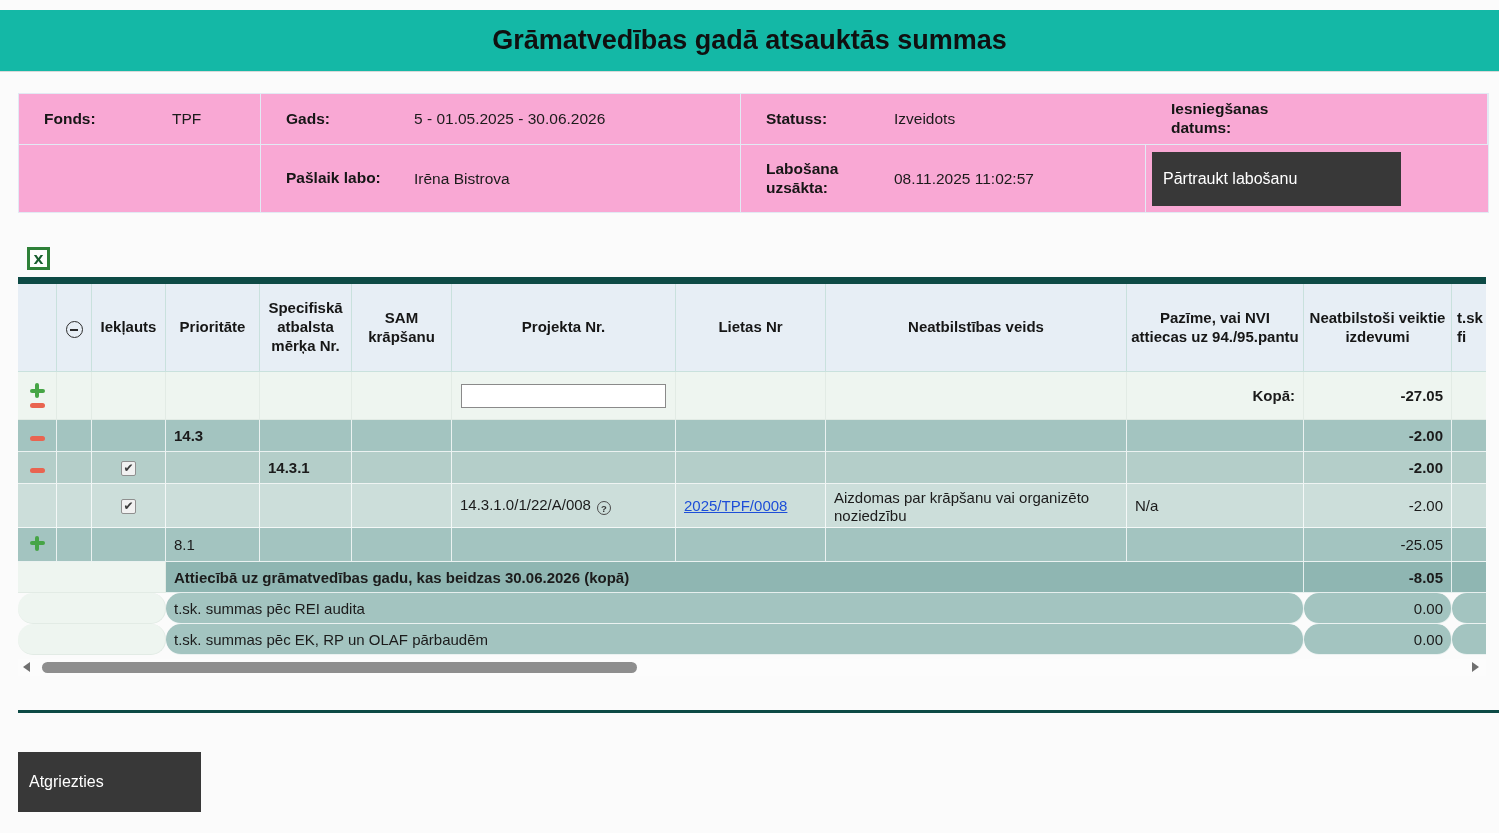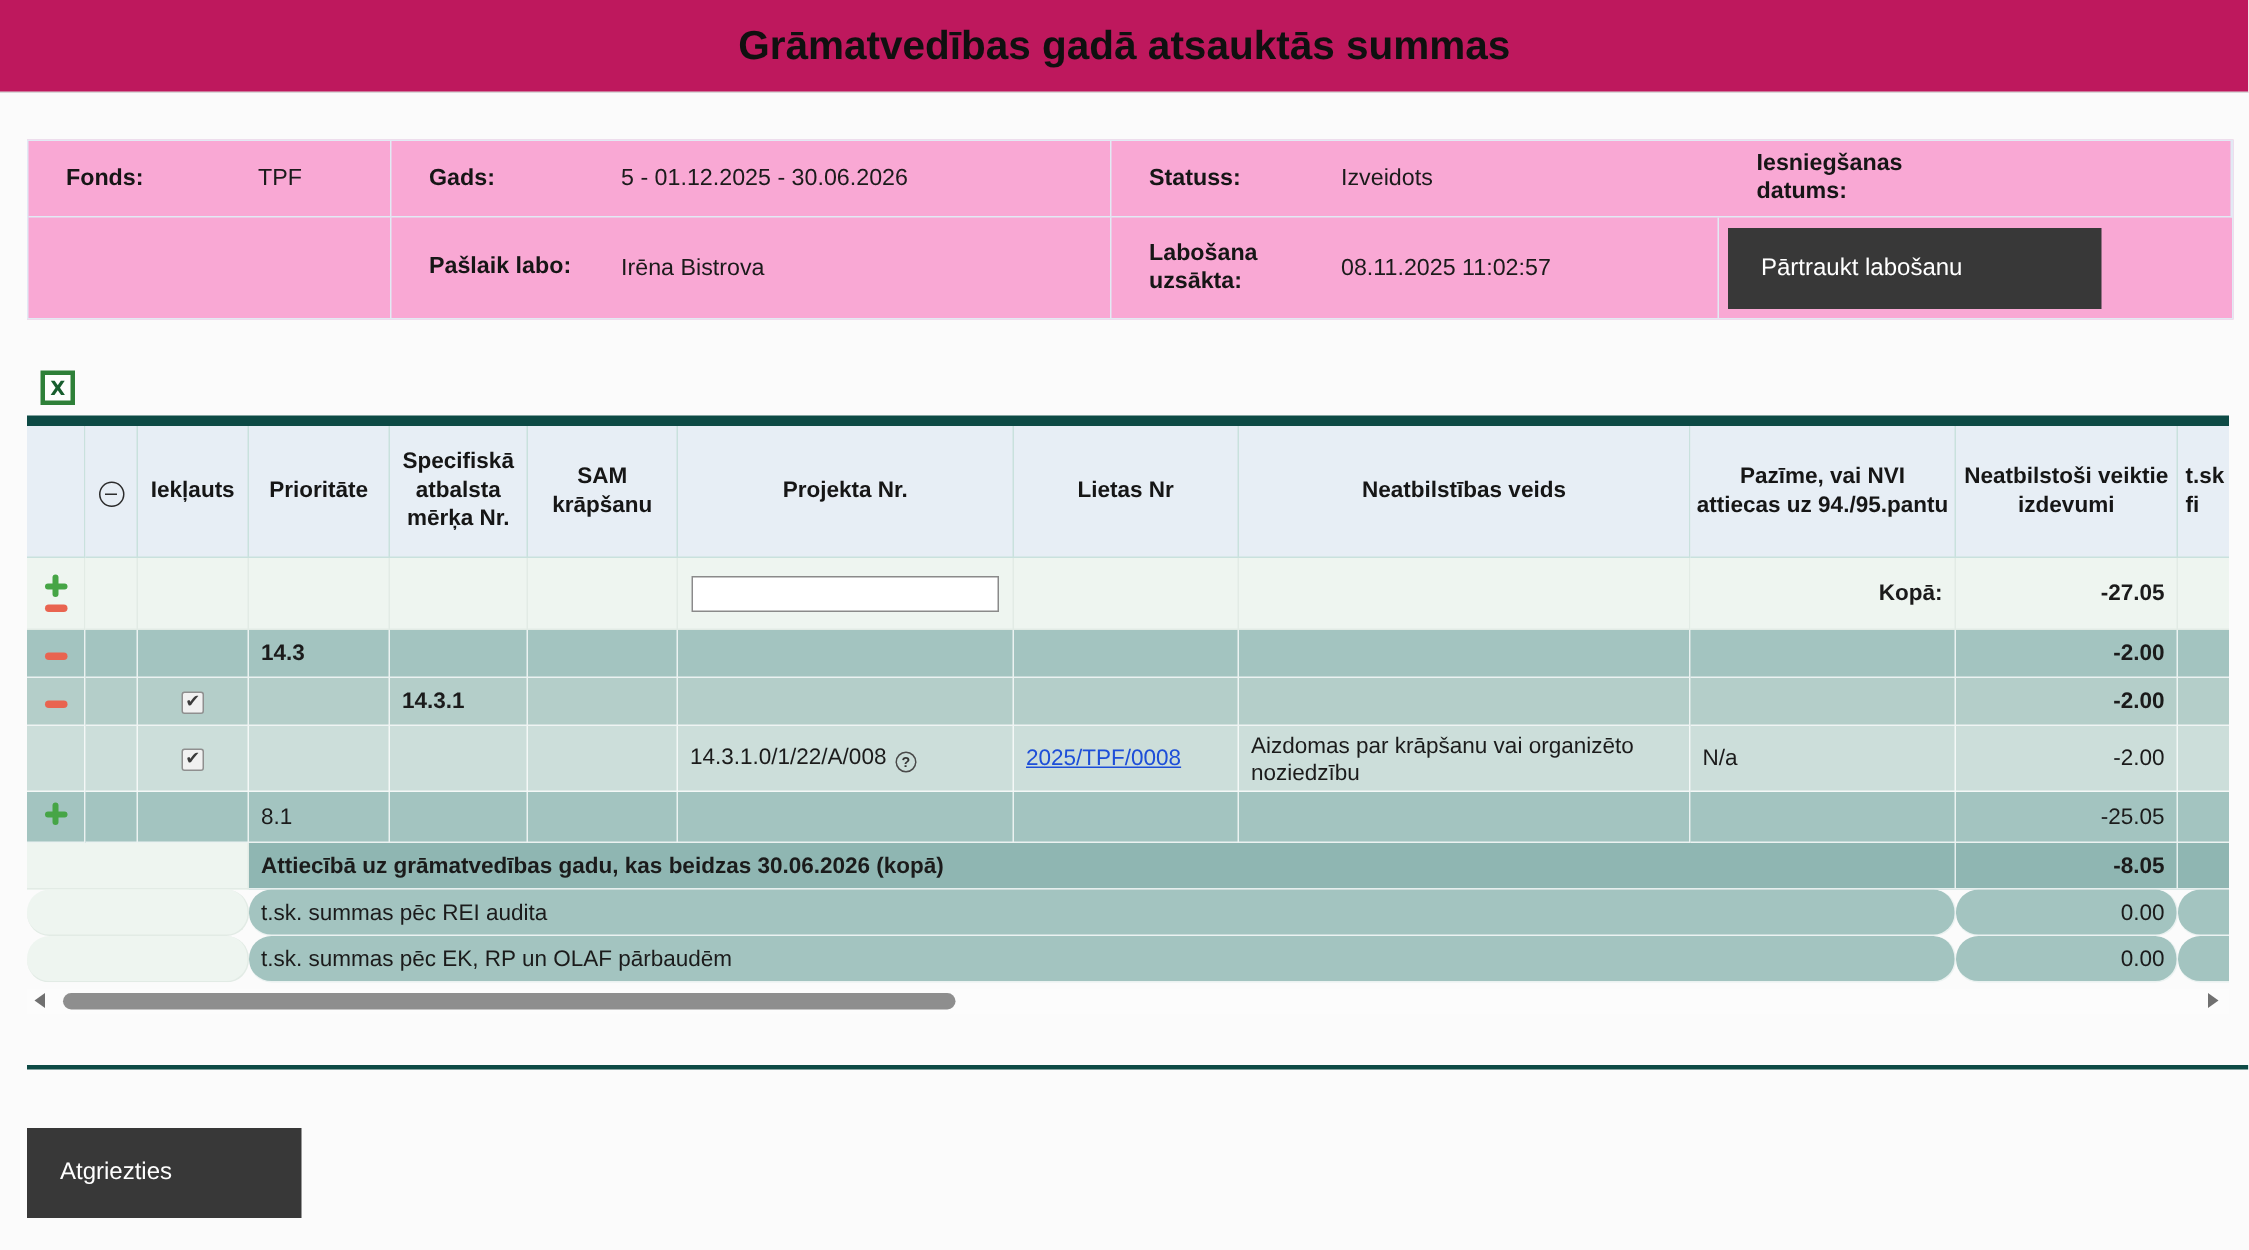--- a/index.html
+++ b/index.html
@@ -1,37 +1,37 @@
 <!DOCTYPE html>
 <html><head>
 <meta charset="utf-8">
 <style>
   * { margin:0; padding:0; box-sizing:border-box; }
   body { background:#fbfbfb; }
   .screen{position:relative;width:1499px;height:833px;background:#fbfbfb;overflow:hidden;
           font-family:"Liberation Sans","DejaVu Sans",sans-serif;color:#1b1b1b;}
 
   
-  .titlebar{position:absolute;left:0;top:0;width:100%;height:62px;background:#be185d;
+  .titlebar{position:absolute;left:0;top:10px;width:100%;height:62px;background:#14b8a6;
             border-bottom:1px solid #d9d9d9;display:flex;align-items:center;justify-content:center;}
   .titlebar h1{font-size:27px;font-weight:600;color:#101010;}
 
   
   .info-panel{position:absolute;left:18px;top:93px;width:1471px;height:120px;background:#f9a8d4;
               border:1px solid #e2eaf4;display:grid;grid-template-columns:242px 480px 405px 1fr;
               grid-template-rows:51px 1fr;}
   .ip-cell{display:flex;align-items:center;padding-left:25px;border-right:1px solid #e2eaf4;overflow:hidden;}
   .ip-cell.bb{border-bottom:1px solid #e2eaf4;}
   .ip-cell.last{border-right:none;}
   .ip-label{font-weight:bold;font-size:15.5px;width:128px;flex:0 0 auto;line-height:1.2;color:#161616;}
   .ip-value{font-size:15.5px;color:#1b1b1b;white-space:nowrap;}
   .ip-btncell{padding-left:6px;align-items:flex-start;padding-top:7px;}
 
   .dark-btn{background:#383838;color:#fff;border:none;font-size:16px;text-align:left;
-            padding-left:22px;cursor:pointer;font-family:inherit;}
+            padding-left:11px;cursor:pointer;font-family:inherit;}
   .stop-btn{width:249px;height:54px;}
   .back-btn{position:absolute;left:18px;top:752px;width:183px;height:60px;}
 
   
   .excel-btn{position:absolute;left:27px;top:247px;width:23px;height:23px;border:3px solid #2e8038;
              background:#fdfefd;display:flex;align-items:center;justify-content:center;cursor:pointer;}
   .excel-x::after{content:"X";font-weight:900;font-size:13px;color:#175e2e;font-family:"DejaVu Sans",sans-serif;}
 
   .teal-bar{position:absolute;left:18px;top:277px;width:1468px;height:7px;background:#0d4a45;}
   .divider{position:absolute;left:18px;top:710px;width:1481px;height:3px;background:#0d4a45;}
@@ -96,21 +96,21 @@
     <h1>Grāmatvedības gadā atsauktās summas</h1>
   </header>
 
   <section class="info-panel">
     <div class="ip-cell bb">
       <span class="ip-label">Fonds:</span>
       <span class="ip-value">TPF</span>
     </div>
     <div class="ip-cell bb">
       <span class="ip-label">Gads:</span>
-      <span class="ip-value">5 - 01.12.2025 - 30.06.2026</span>
+      <span class="ip-value">5 - 01.05.2025 - 30.06.2026</span>
     </div>
     <div class="ip-cell bb last">
       <span class="ip-label">Statuss:</span>
       <span class="ip-value">Izveidots</span>
     </div>
     <div class="ip-cell bb">
       <span class="ip-label">Iesniegšanas datums:</span>
       <span class="ip-value"></span>
     </div>
     <div class="ip-cell"></div>

